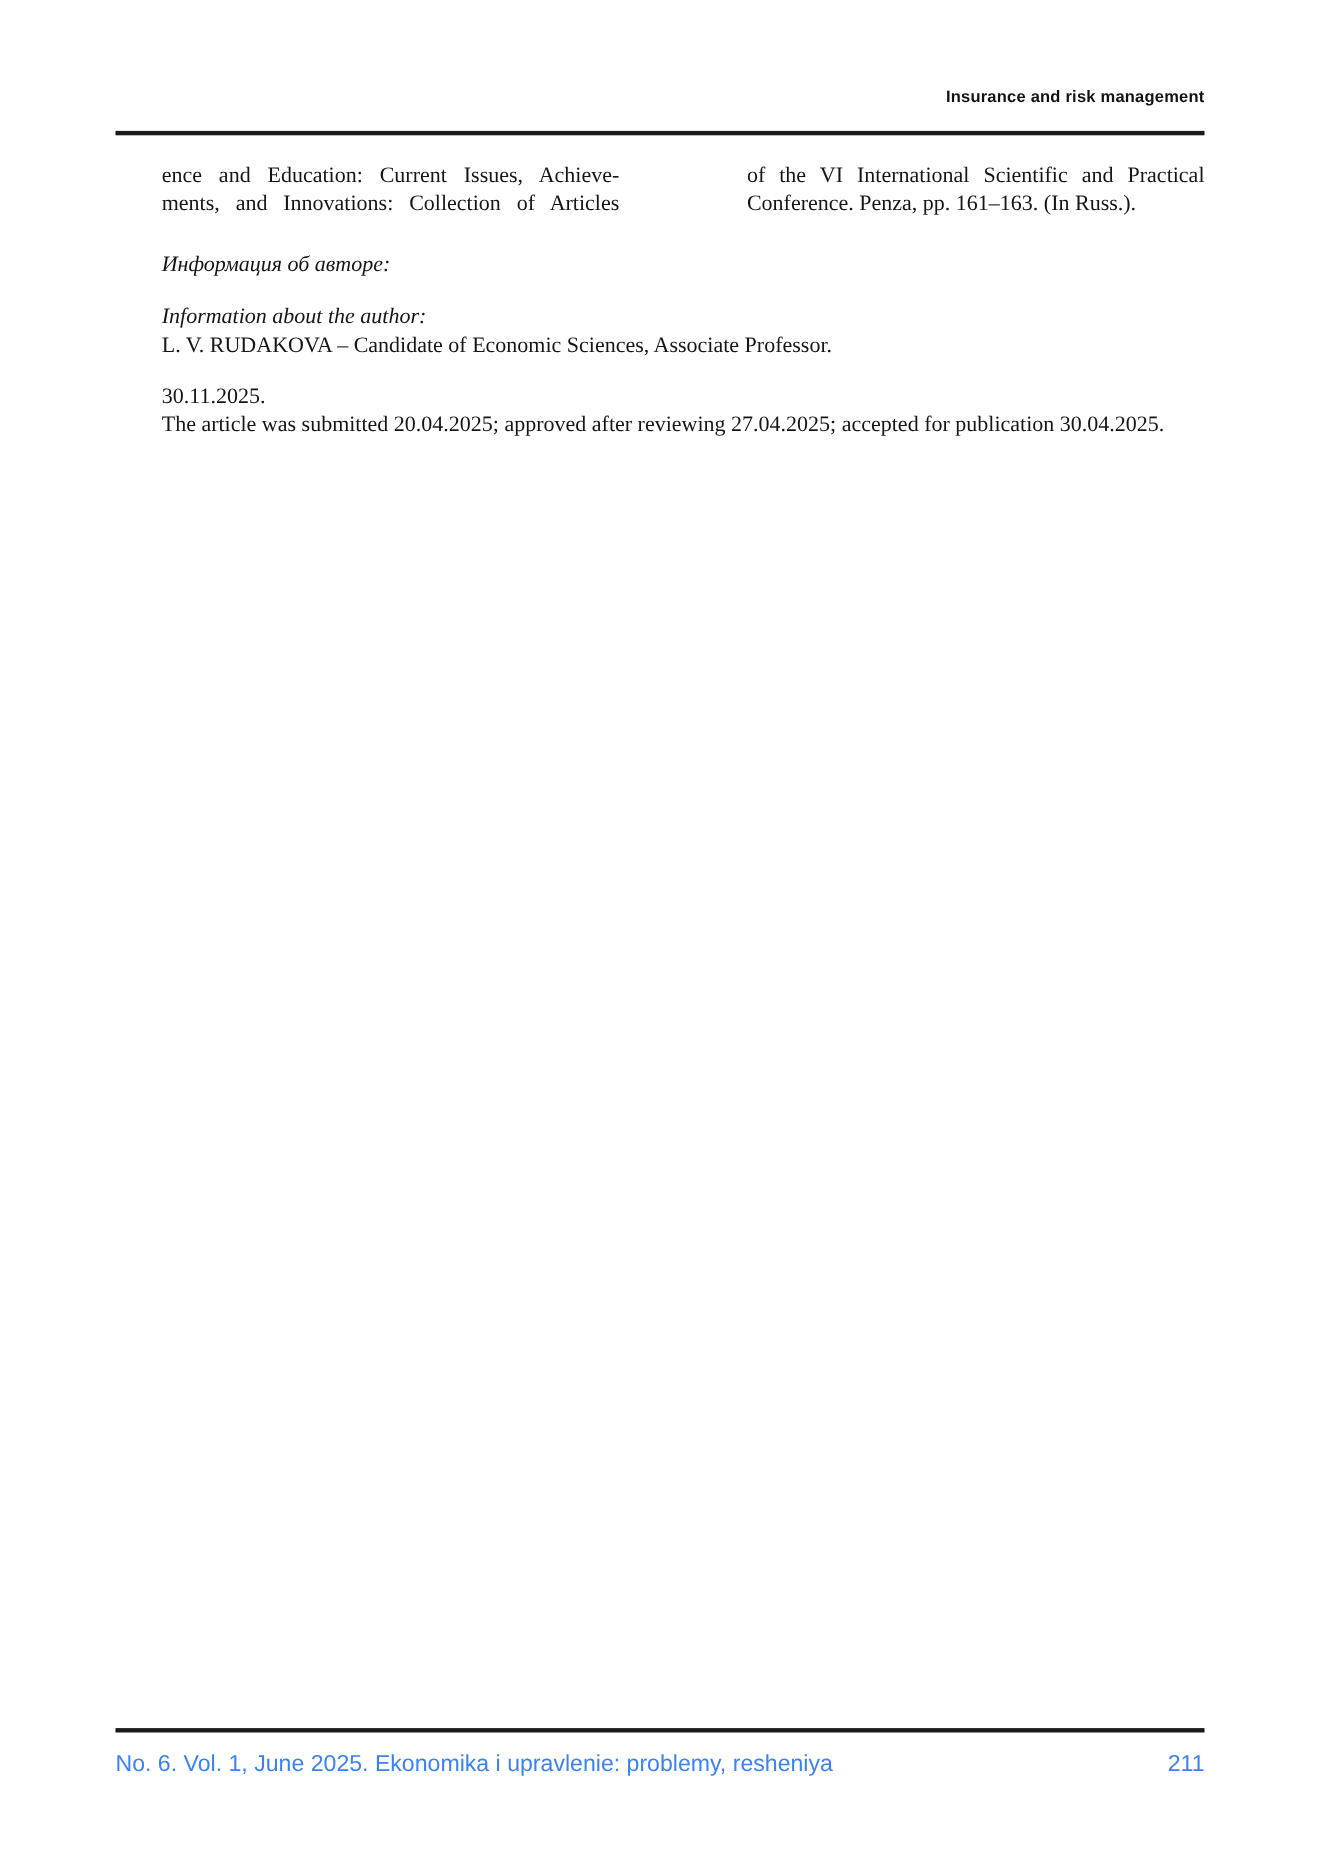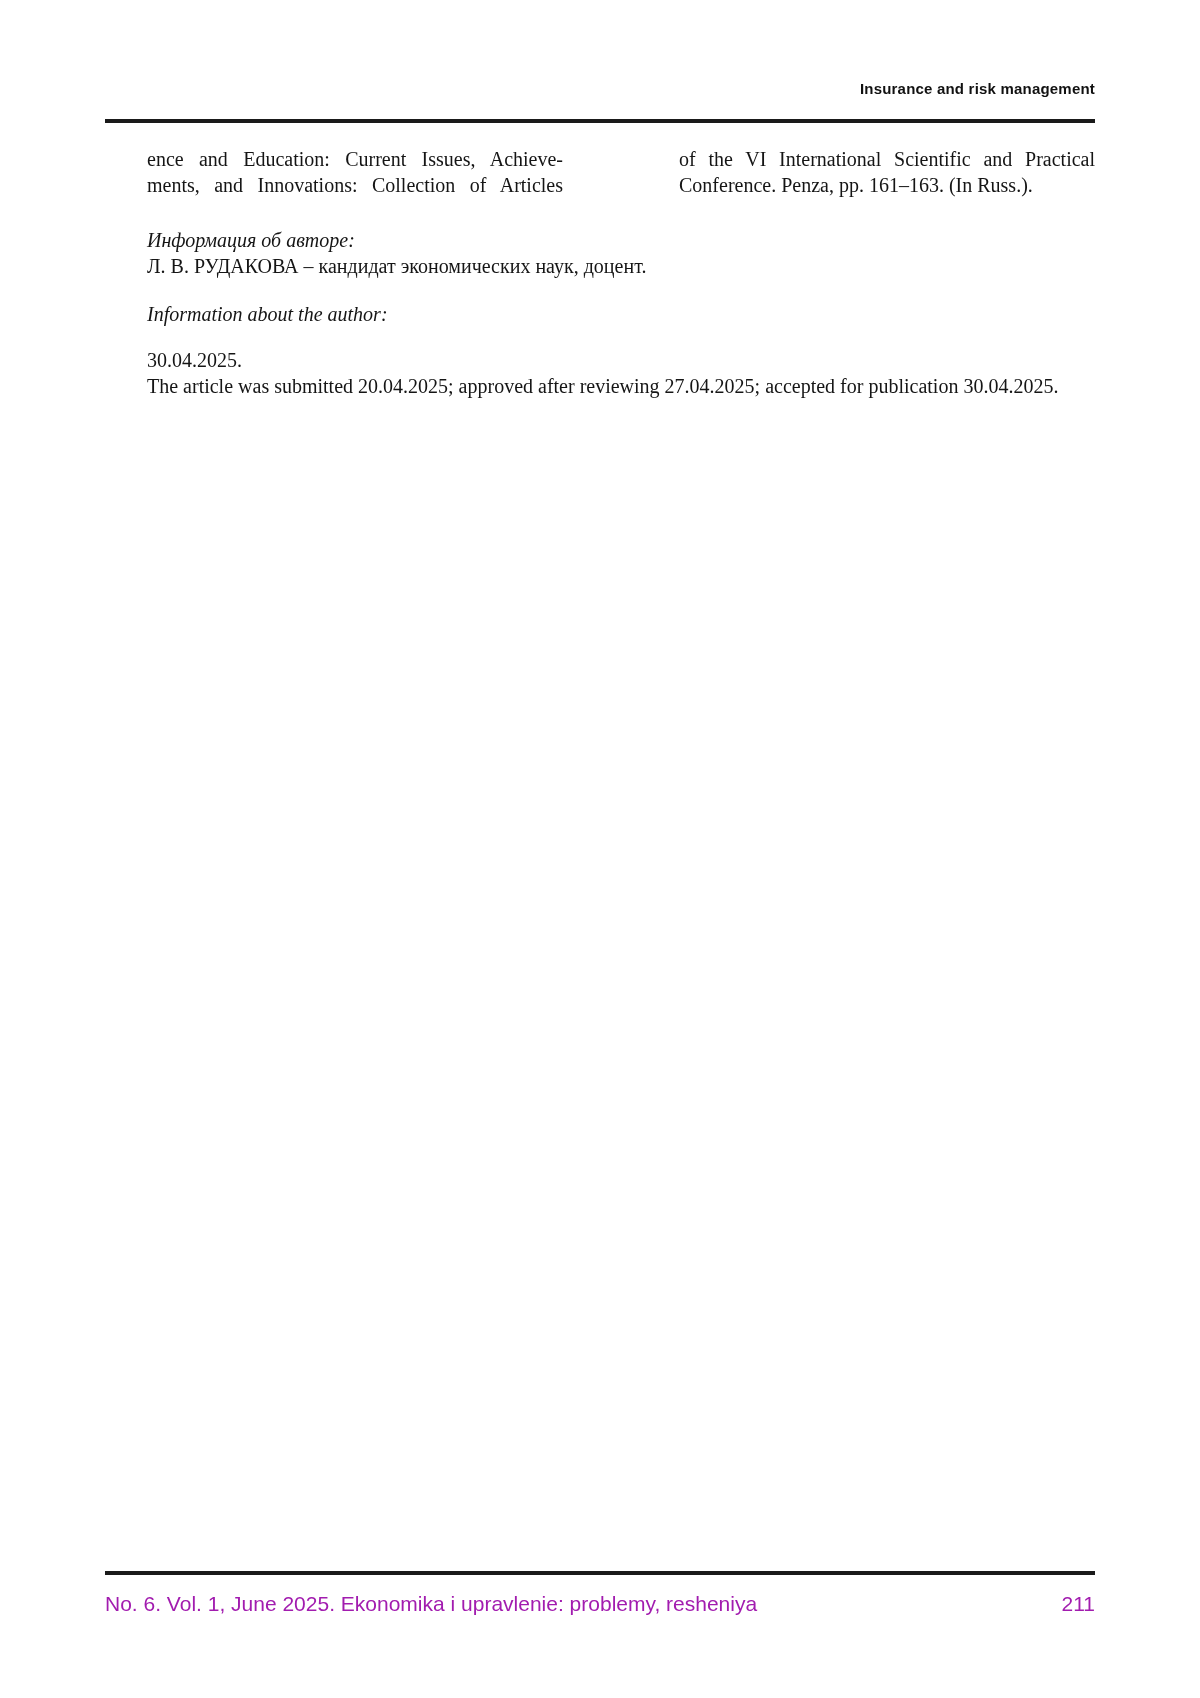--- a/index.html
+++ b/index.html
@@ -66,21 +66,21 @@
   .footer-line {
     position: absolute;
     top: 1592px;
     left: 105px;
     width: 990px;
     display: flex;
     justify-content: space-between;
     align-items: center;
     font-family: "Liberation Sans", sans-serif;
     font-size: 21px;
-    color: #a21caf;
+    color: #3b82f6;
   }
 </style>
 </head>
 <body>
 
 <div class="page">
 
   <div class="running-head">Insurance and risk management</div>
 
   <div class="rule header"></div>
@@ -93,29 +93,29 @@
         <div class="jline">ments, and Innovations: Collection of Articles</div>
       </div>
       <div class="col">
         <div class="jline">of the VI International Scientific and Practical</div>
         <div class="lline">Conference. Penza, pp. 161–163. (In Russ.).</div>
       </div>
     </div>
 
     <div class="block-ru-author">
       <div class="it">Информация об авторе:</div>
-      <div>Л. В. РУДАКОВА – кандидат экономических наук, доцент.</div>
     </div>
 
     <div class="block-en-author">
       <div class="it">Information about the author:</div>
+      <div>L. V. RUDAKOVA – Candidate of Economic Sciences, Associate Professor.</div>
     </div>
 
     <div class="block-dates">
-      <div class="lline">30.04.2025.</div>
+      <div class="lline">30.11.2025.</div>
       <div class="lline">The article was submitted 20.04.2025; approved after reviewing 27.04.2025; accepted for publication 30.04.2025.</div>
     </div>
 
   </div>
 
   <div class="rule footer"></div>
 
   <div class="footer-line">
     <span>No. 6. Vol. 1, June 2025. Ekonomika i upravlenie: problemy, resheniya</span>
     <span>211</span>

